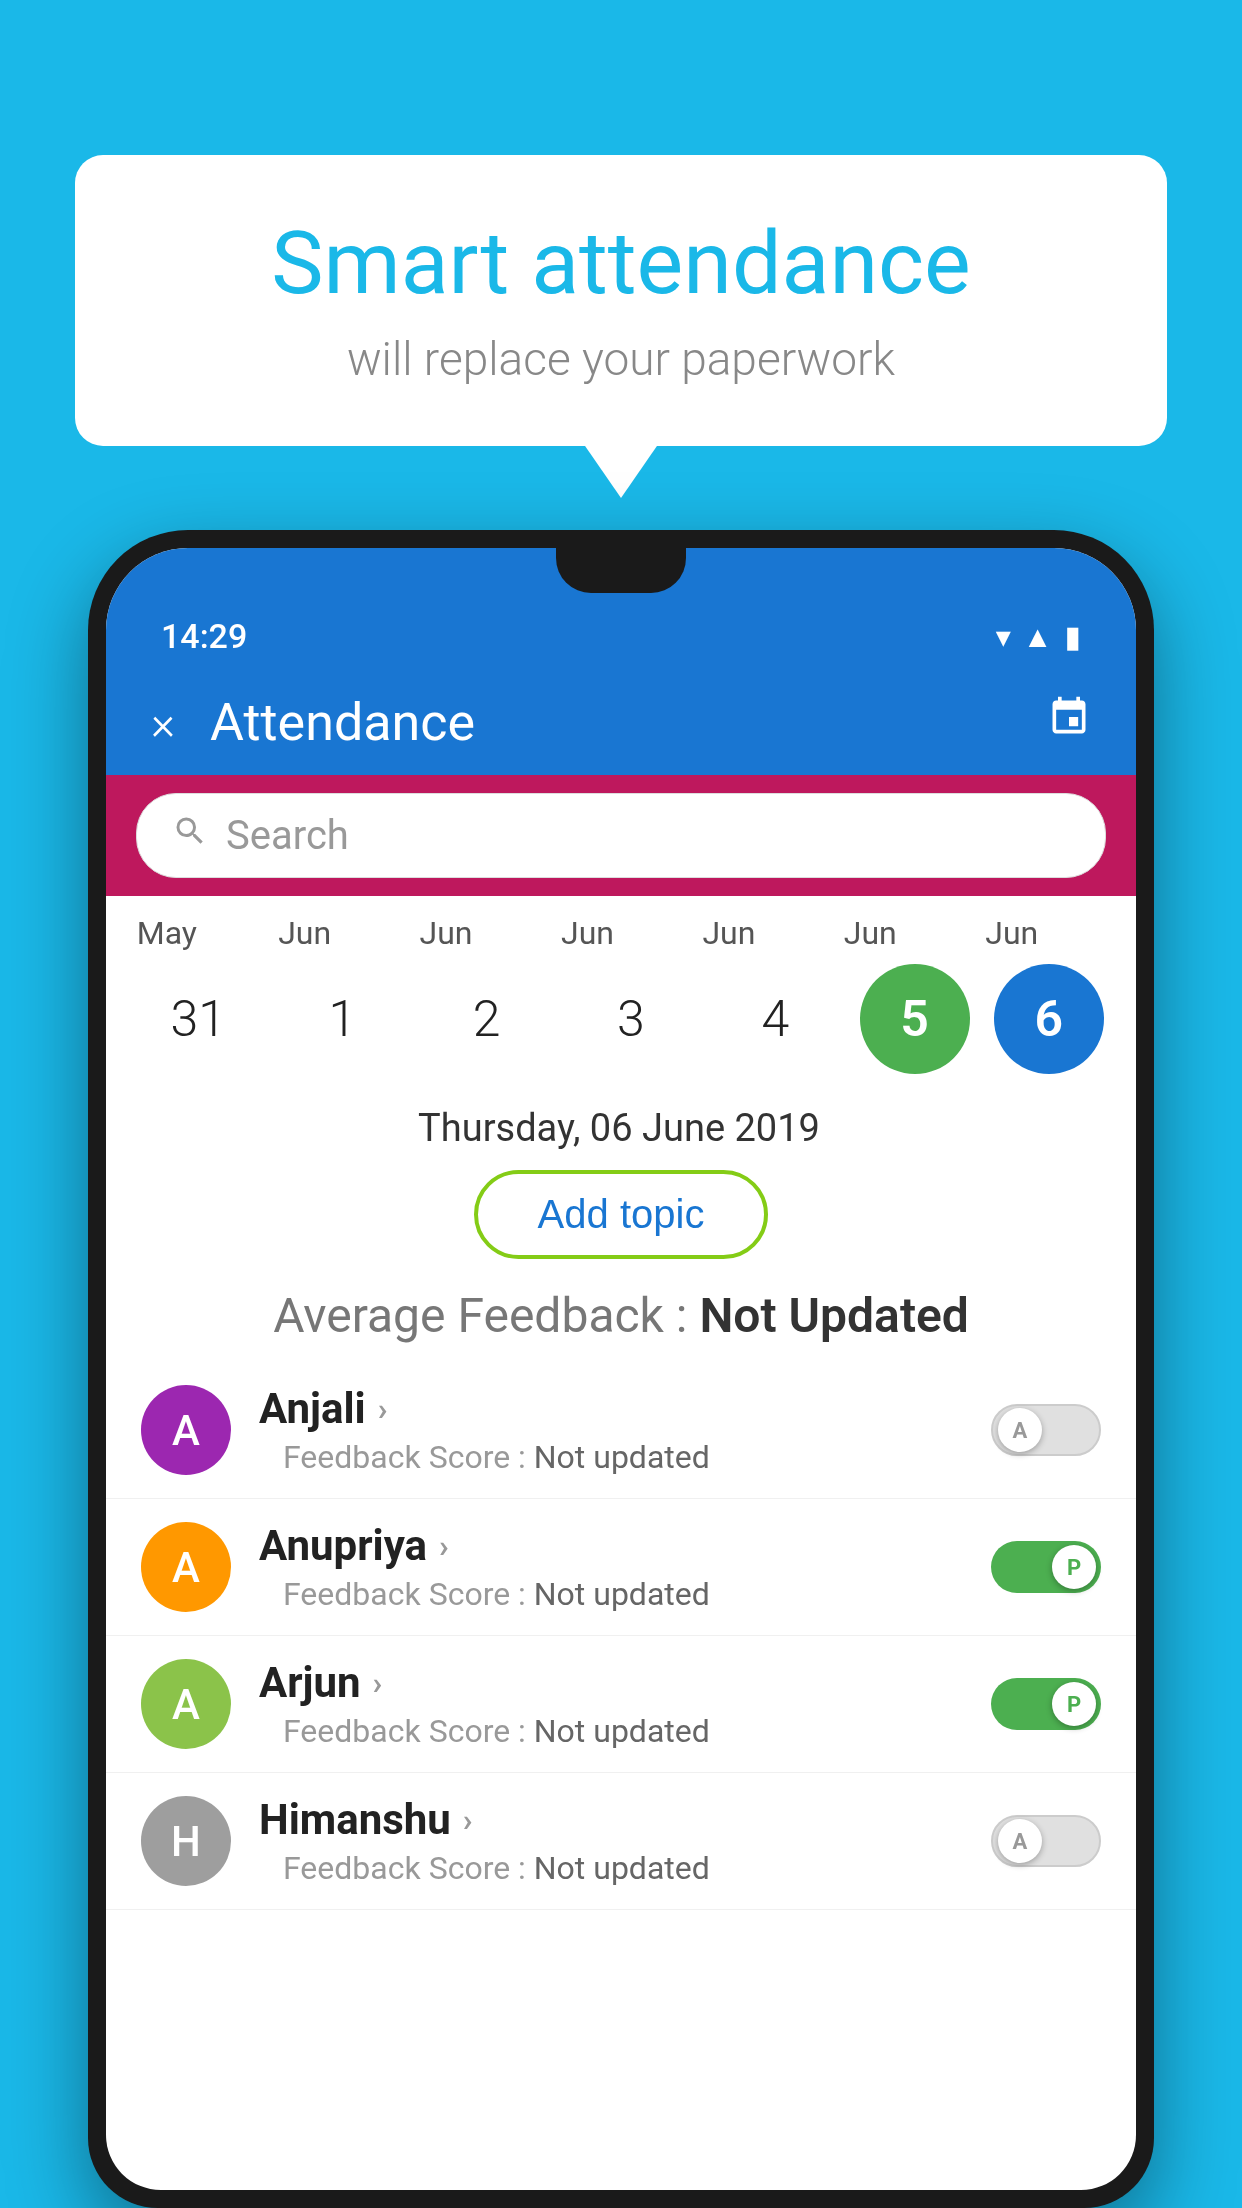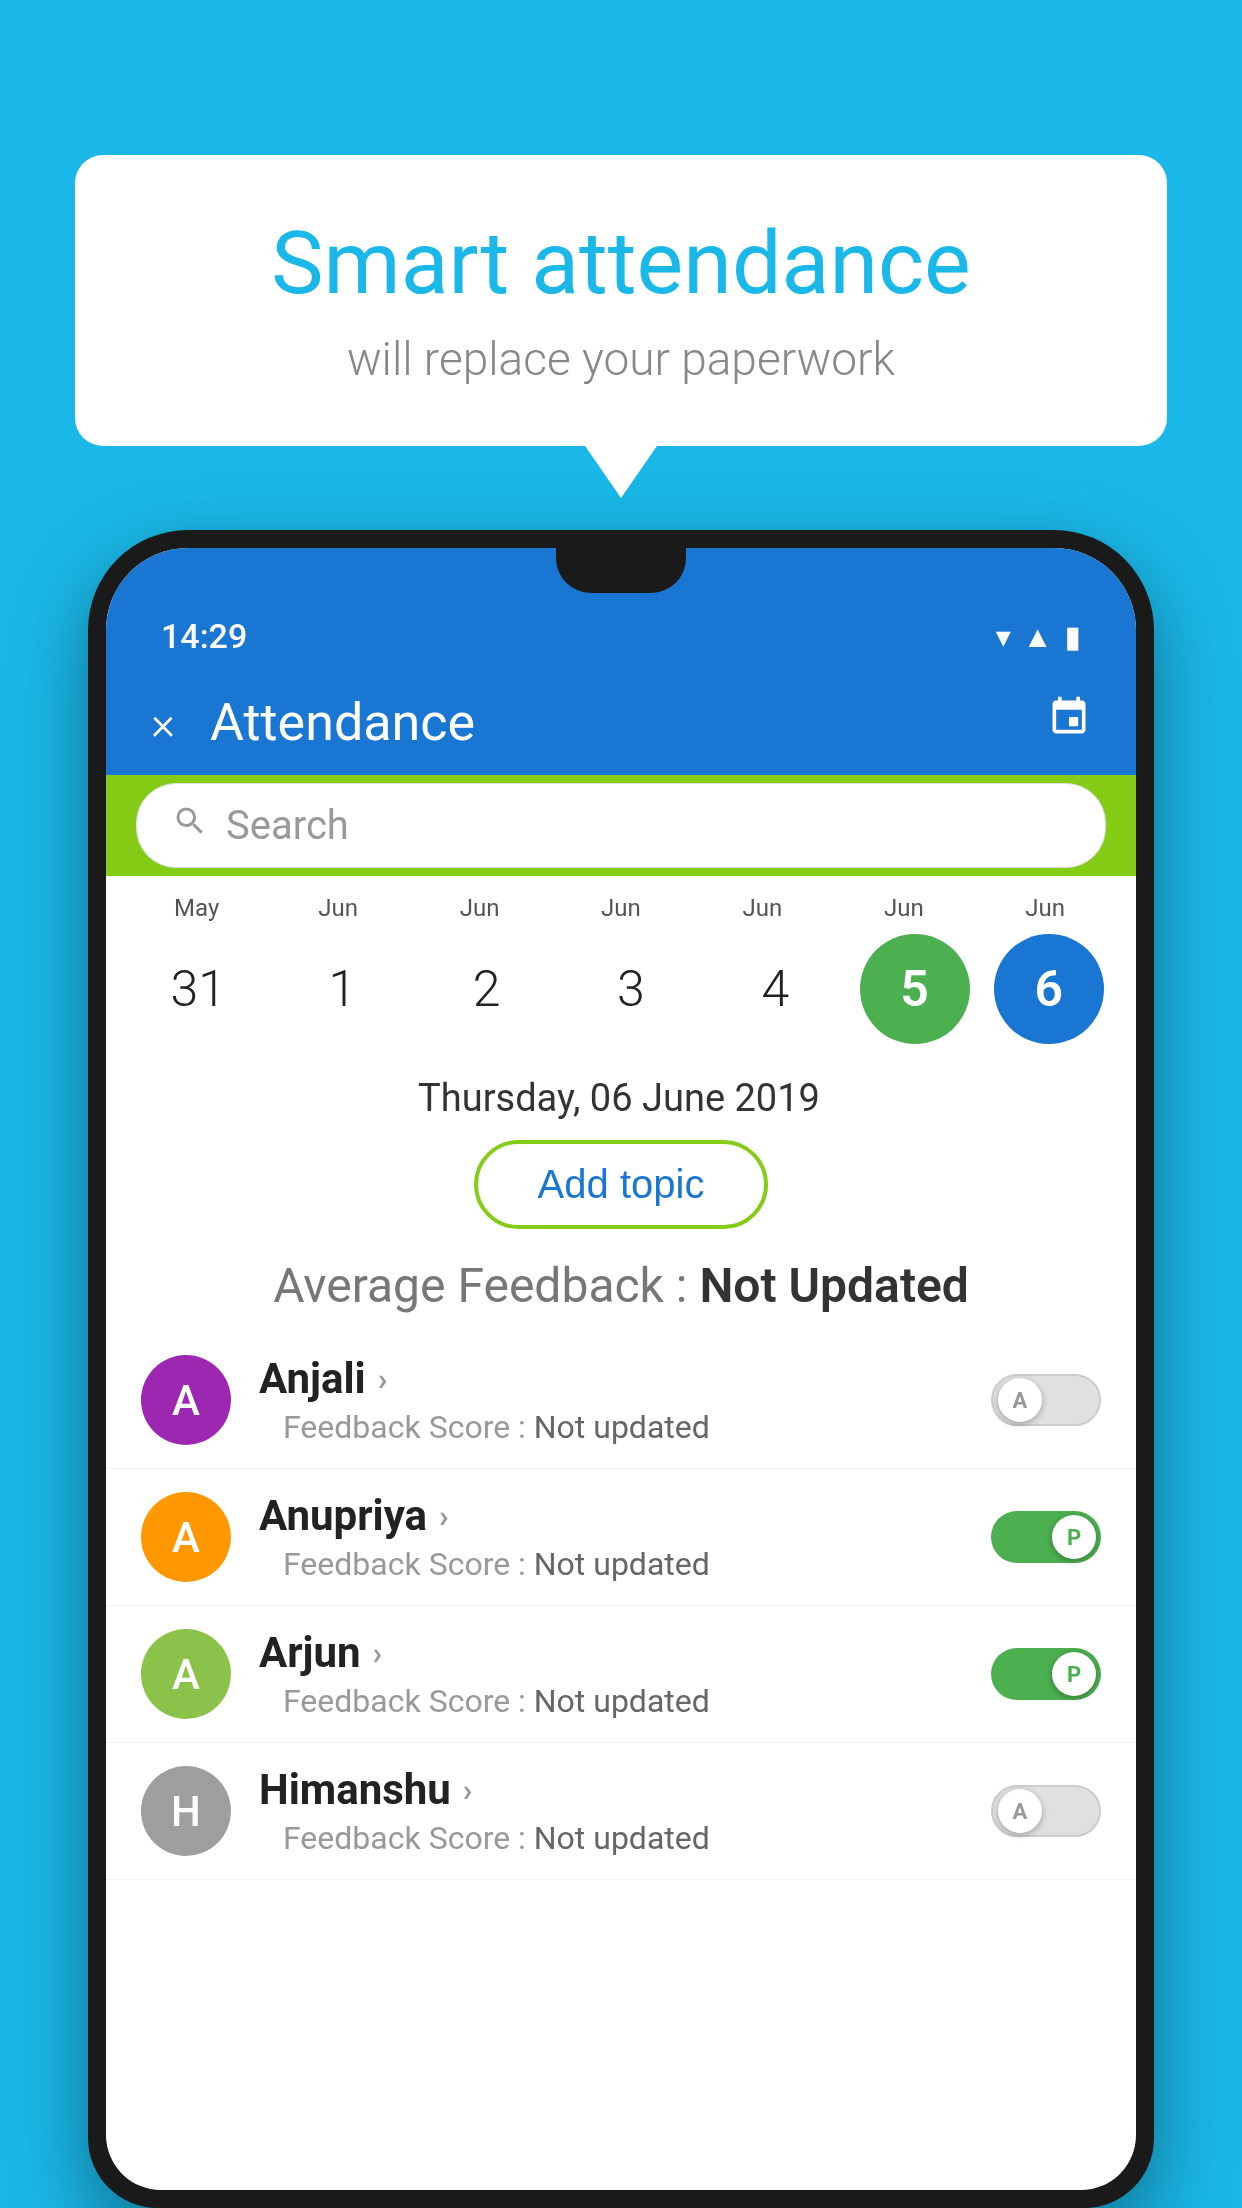--- a/index.html
+++ b/index.html
@@ -147,22 +147,22 @@
       flex: 1;
     }
 
     .app-bar-calendar {
       color: white;
       font-size: 44px;
     }
 
     
     .search-container {
-      padding: 8px 30px;
-      background: #84cc16;
+      padding: 18px 30px;
+      background: #be185d;
       flex-shrink: 0;
     }
 
     .search-bar {
       background: white;
       border-radius: 40px;
       padding: 18px 35px;
       display: flex;
       align-items: center;
       gap: 18px;
@@ -185,23 +185,22 @@
       flex-shrink: 0;
     }
 
     .calendar-months {
       display: flex;
       justify-content: space-around;
       margin-bottom: 12px;
     }
 
     .calendar-month {
-      font-size: 24px;
+      font-size: 32px;
       color: #555;
-      text-align: center;
       width: 120px;
     }
 
     .calendar-days {
       display: flex;
       justify-content: space-around;
       align-items: center;
     }
 
     .calendar-day {

